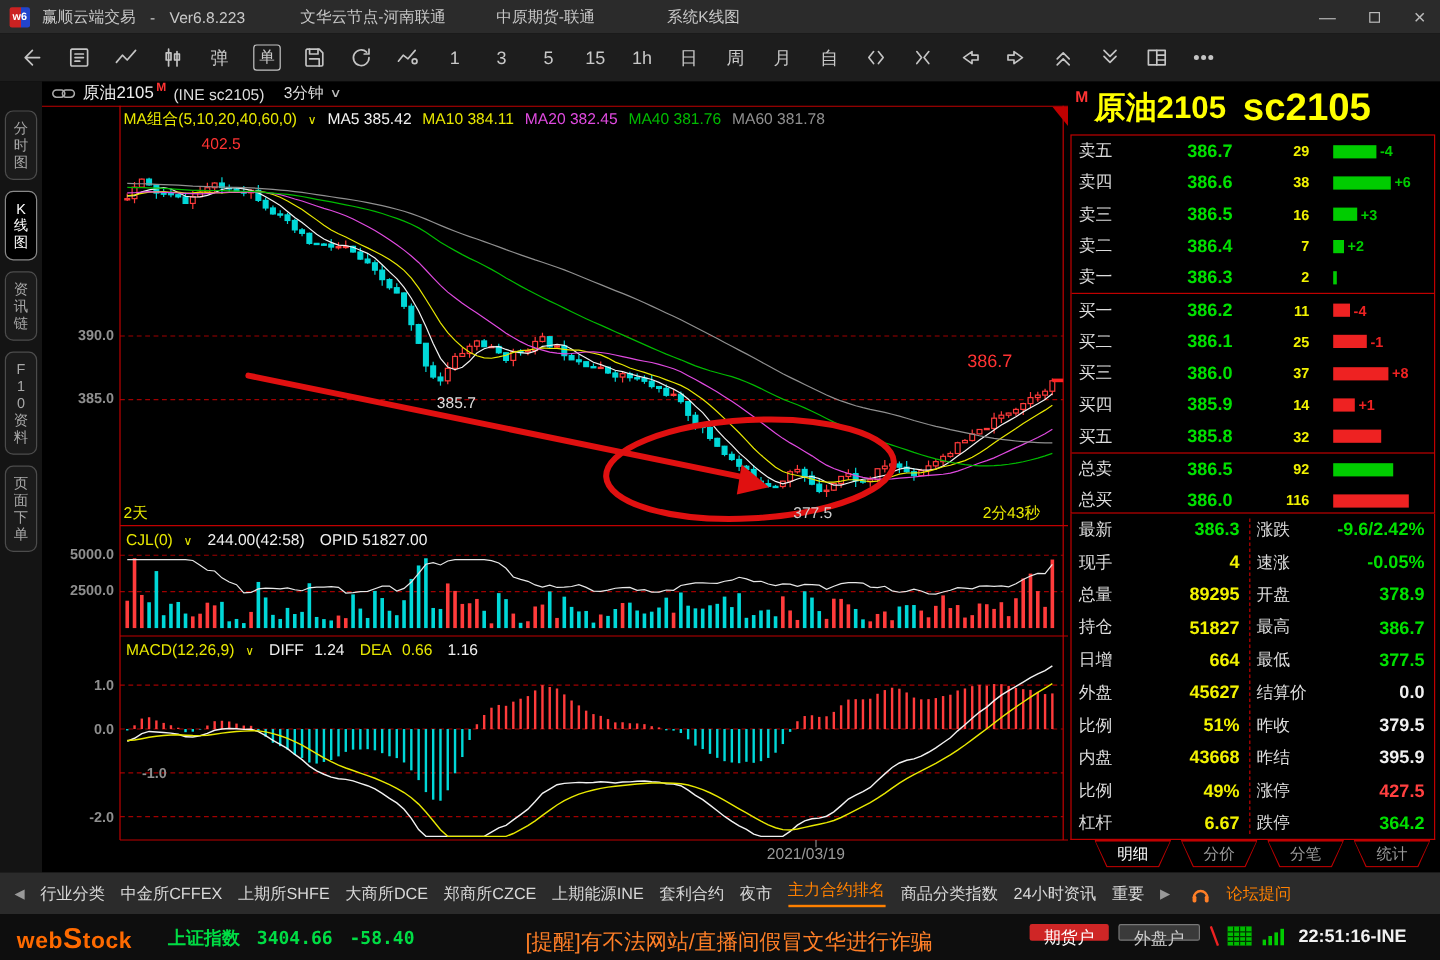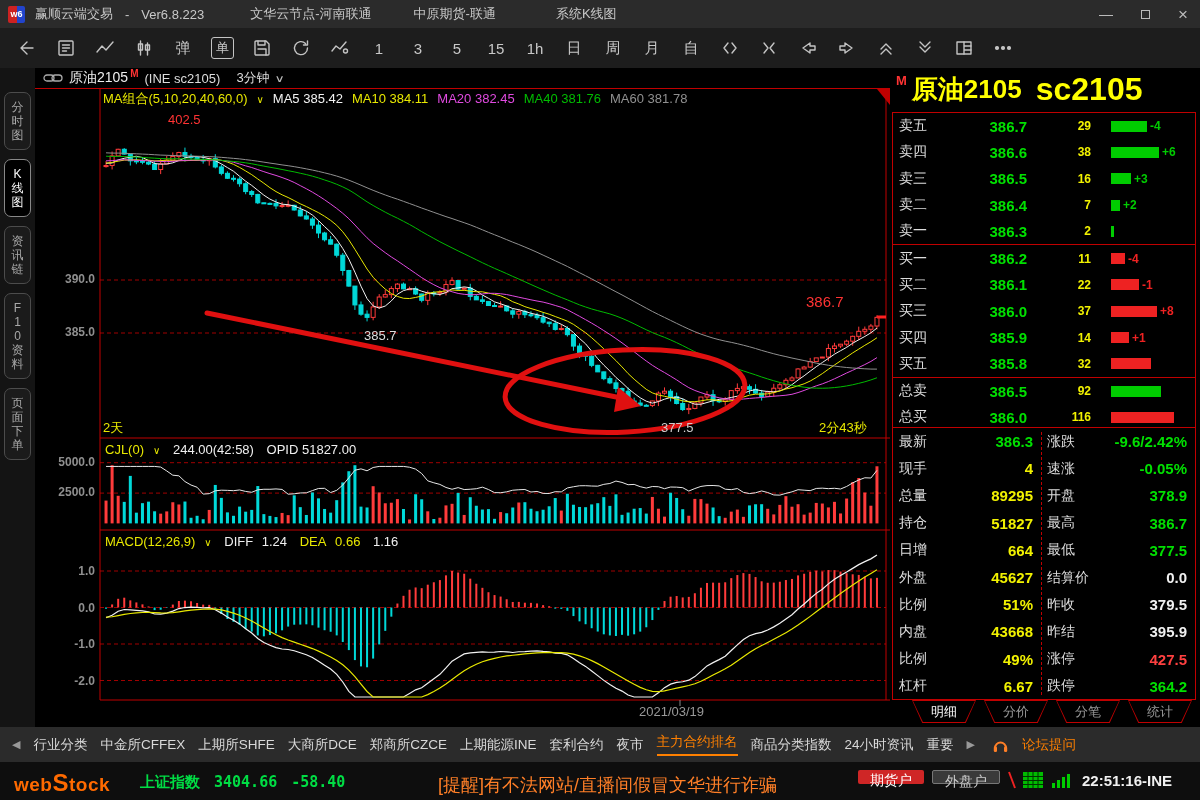--- a/index.html
+++ b/index.html
@@ -78,21 +78,21 @@
   .bn-ar{color:#999;font-size:11px;cursor:pointer;}
   .bn-hp{margin-left:4px;display:flex;align-items:center;}
   .bn-forum{color:#ff8000;cursor:pointer;}
   
   #sbar{position:absolute;top:762px;left:0;width:1200px;height:38px;background:#0e0e0e;}
   .slogo{position:absolute;left:14px;top:7px;color:#ff6a00;font-weight:bold;font-size:19px;letter-spacing:.5px;}
   .slogo b{font-size:24px;}
   .sidx{position:absolute;left:140px;top:11px;color:#00dd44;font-weight:bold;font-size:15px;display:flex;gap:14px;}
   .sidx .mono{font-family:"DejaVu Sans Mono",monospace;}
   .warn{position:absolute;left:438px;top:11px;color:#ff7f27;font-size:18px;}
-  .sbtn{position:absolute;top:8px;height:14px;line-height:22px;padding:0 12px;font-size:14px;border-radius:2px;cursor:pointer;font-family:Liberation Serif, serif;}
+  .sbtn{position:absolute;top:8px;height:14px;line-height:22px;padding:0 12px;font-size:14px;border-radius:2px;cursor:pointer;}
   .sbtn.acc{left:858px;background:#cf2626;color:#fff;}
   .sbtn.ext{left:932px;background:#3a3a3a;color:#ccc;border:1px solid #777;}
   .sic{position:absolute;display:flex;}
   .stime{position:absolute;left:1082px;top:10px;color:#f0f0f0;font-weight:bold;font-size:15px;}
 </style>
 </head>
 <body>
 
 <div id="titlebar">
   <span class="wlogo">w6</span>
@@ -809,21 +809,21 @@
     <span class="oy" style="margin-left:-4px;">0.66</span>
     <span class="ow">1.16</span>
   </div>
 
   <div class="axl" style="top:184px;">390.0</div>
   <div class="axl" style="top:237px;">385.0</div>
   <div class="axl" style="top:367px;">5000.0</div>
   <div class="axl" style="top:397px;">2500.0</div>
   <div class="axl" style="top:476px;">1.0</div>
   <div class="axl" style="top:513px;">0.0</div>
-  <div class="axl" style="top:549px;">-1.0</div>
+  <div class="axl" style="top:549px;margin-left:44px;">-1.0</div>
   <div class="axl" style="top:586px;">-2.0</div>
 
   <div class="anno" style="left:133px;top:24px;color:#ff3333;">402.5</div>
   <div class="anno" style="left:329px;top:240px;color:#ddd;">385.7</div>
   <div class="anno" style="left:771px;top:205px;color:#ff3333;font-size:15px;">386.7</div>
   <div class="anno" style="left:626px;top:332px;color:#ccc;">377.5</div>
   <div class="anno" style="left:68px;top:331px;color:#e8e800;">2天</div>
   <div class="anno" style="left:784px;top:331px;color:#e8e800;">2分43秒</div>
   <div class="anno" style="left:604px;top:616px;color:#999;">2021/03/19</div>
 </div>
@@ -887,21 +887,21 @@
           <span class="rp-p">386.2</span>
           <span class="rp-v">11</span>
           <span class="rp-bc">
             <span class="rp-bar" style="width: 14px; background: rgb(238, 34, 34);"></span>
             <span class="rp-d" style="color: rgb(238, 34, 34);">-4</span>
           </span>
         </div>
         <div class="rp-row">
           <span class="rp-l">买二</span>
           <span class="rp-p">386.1</span>
-          <span class="rp-v">22</span>
+          <span class="rp-v">25</span>
           <span class="rp-bc">
             <span class="rp-bar" style="width: 28px; background: rgb(238, 34, 34);"></span>
             <span class="rp-d" style="color: rgb(238, 34, 34);">-1</span>
           </span>
         </div>
         <div class="rp-row">
           <span class="rp-l">买三</span>
           <span class="rp-p">386.0</span>
           <span class="rp-v">37</span>
           <span class="rp-bc">

